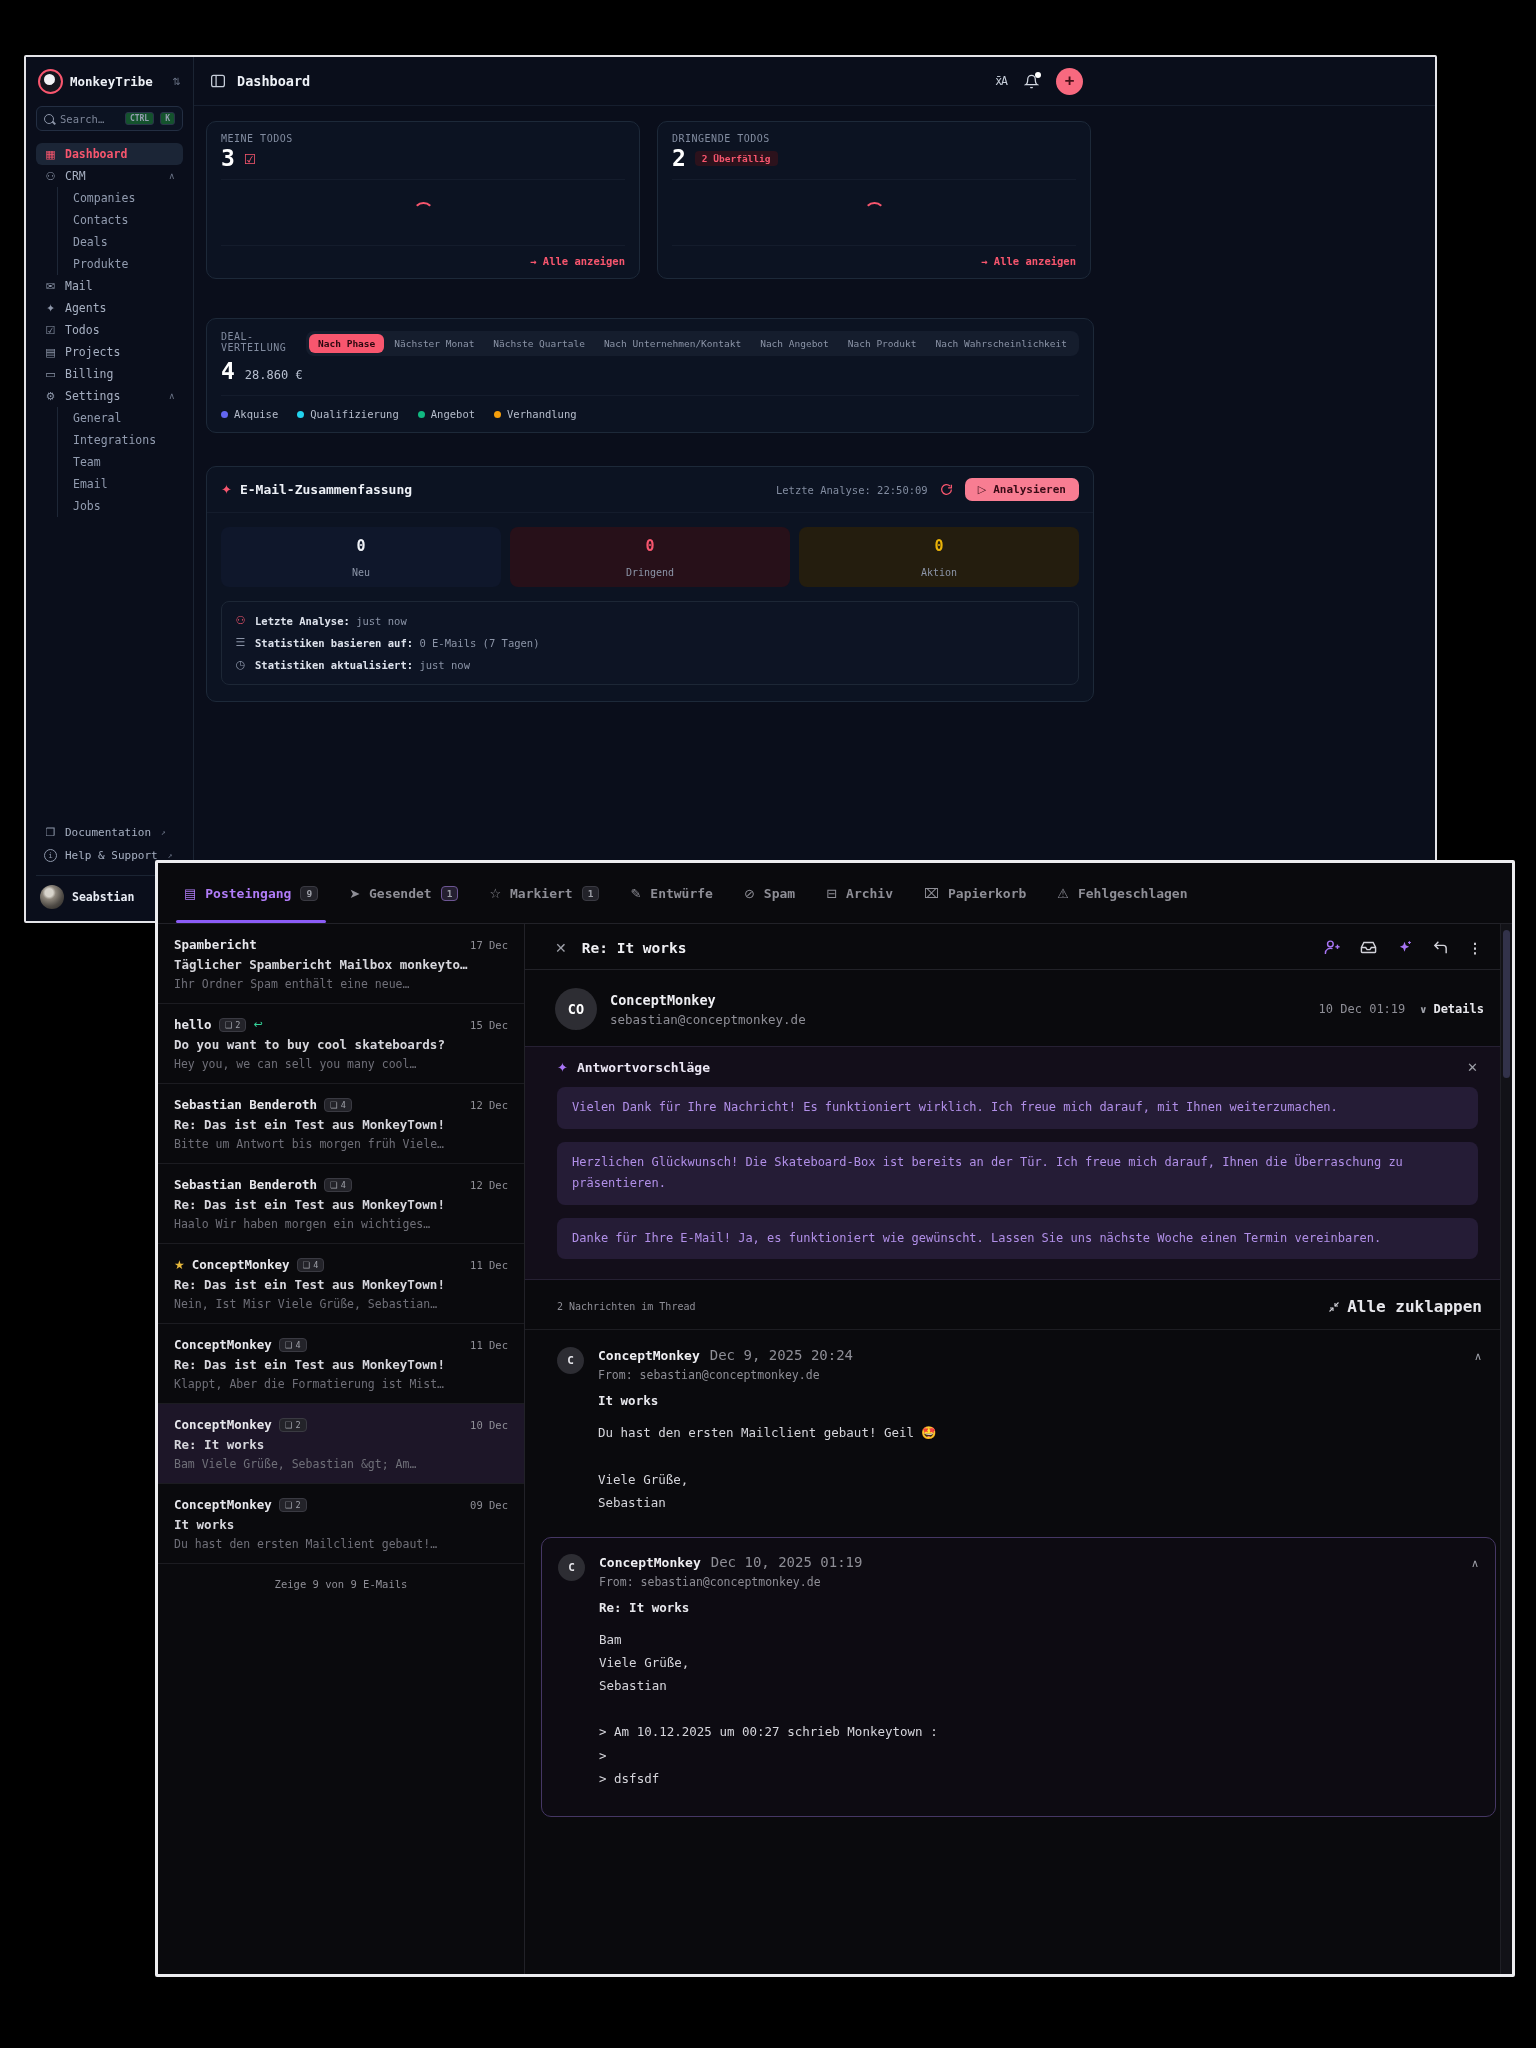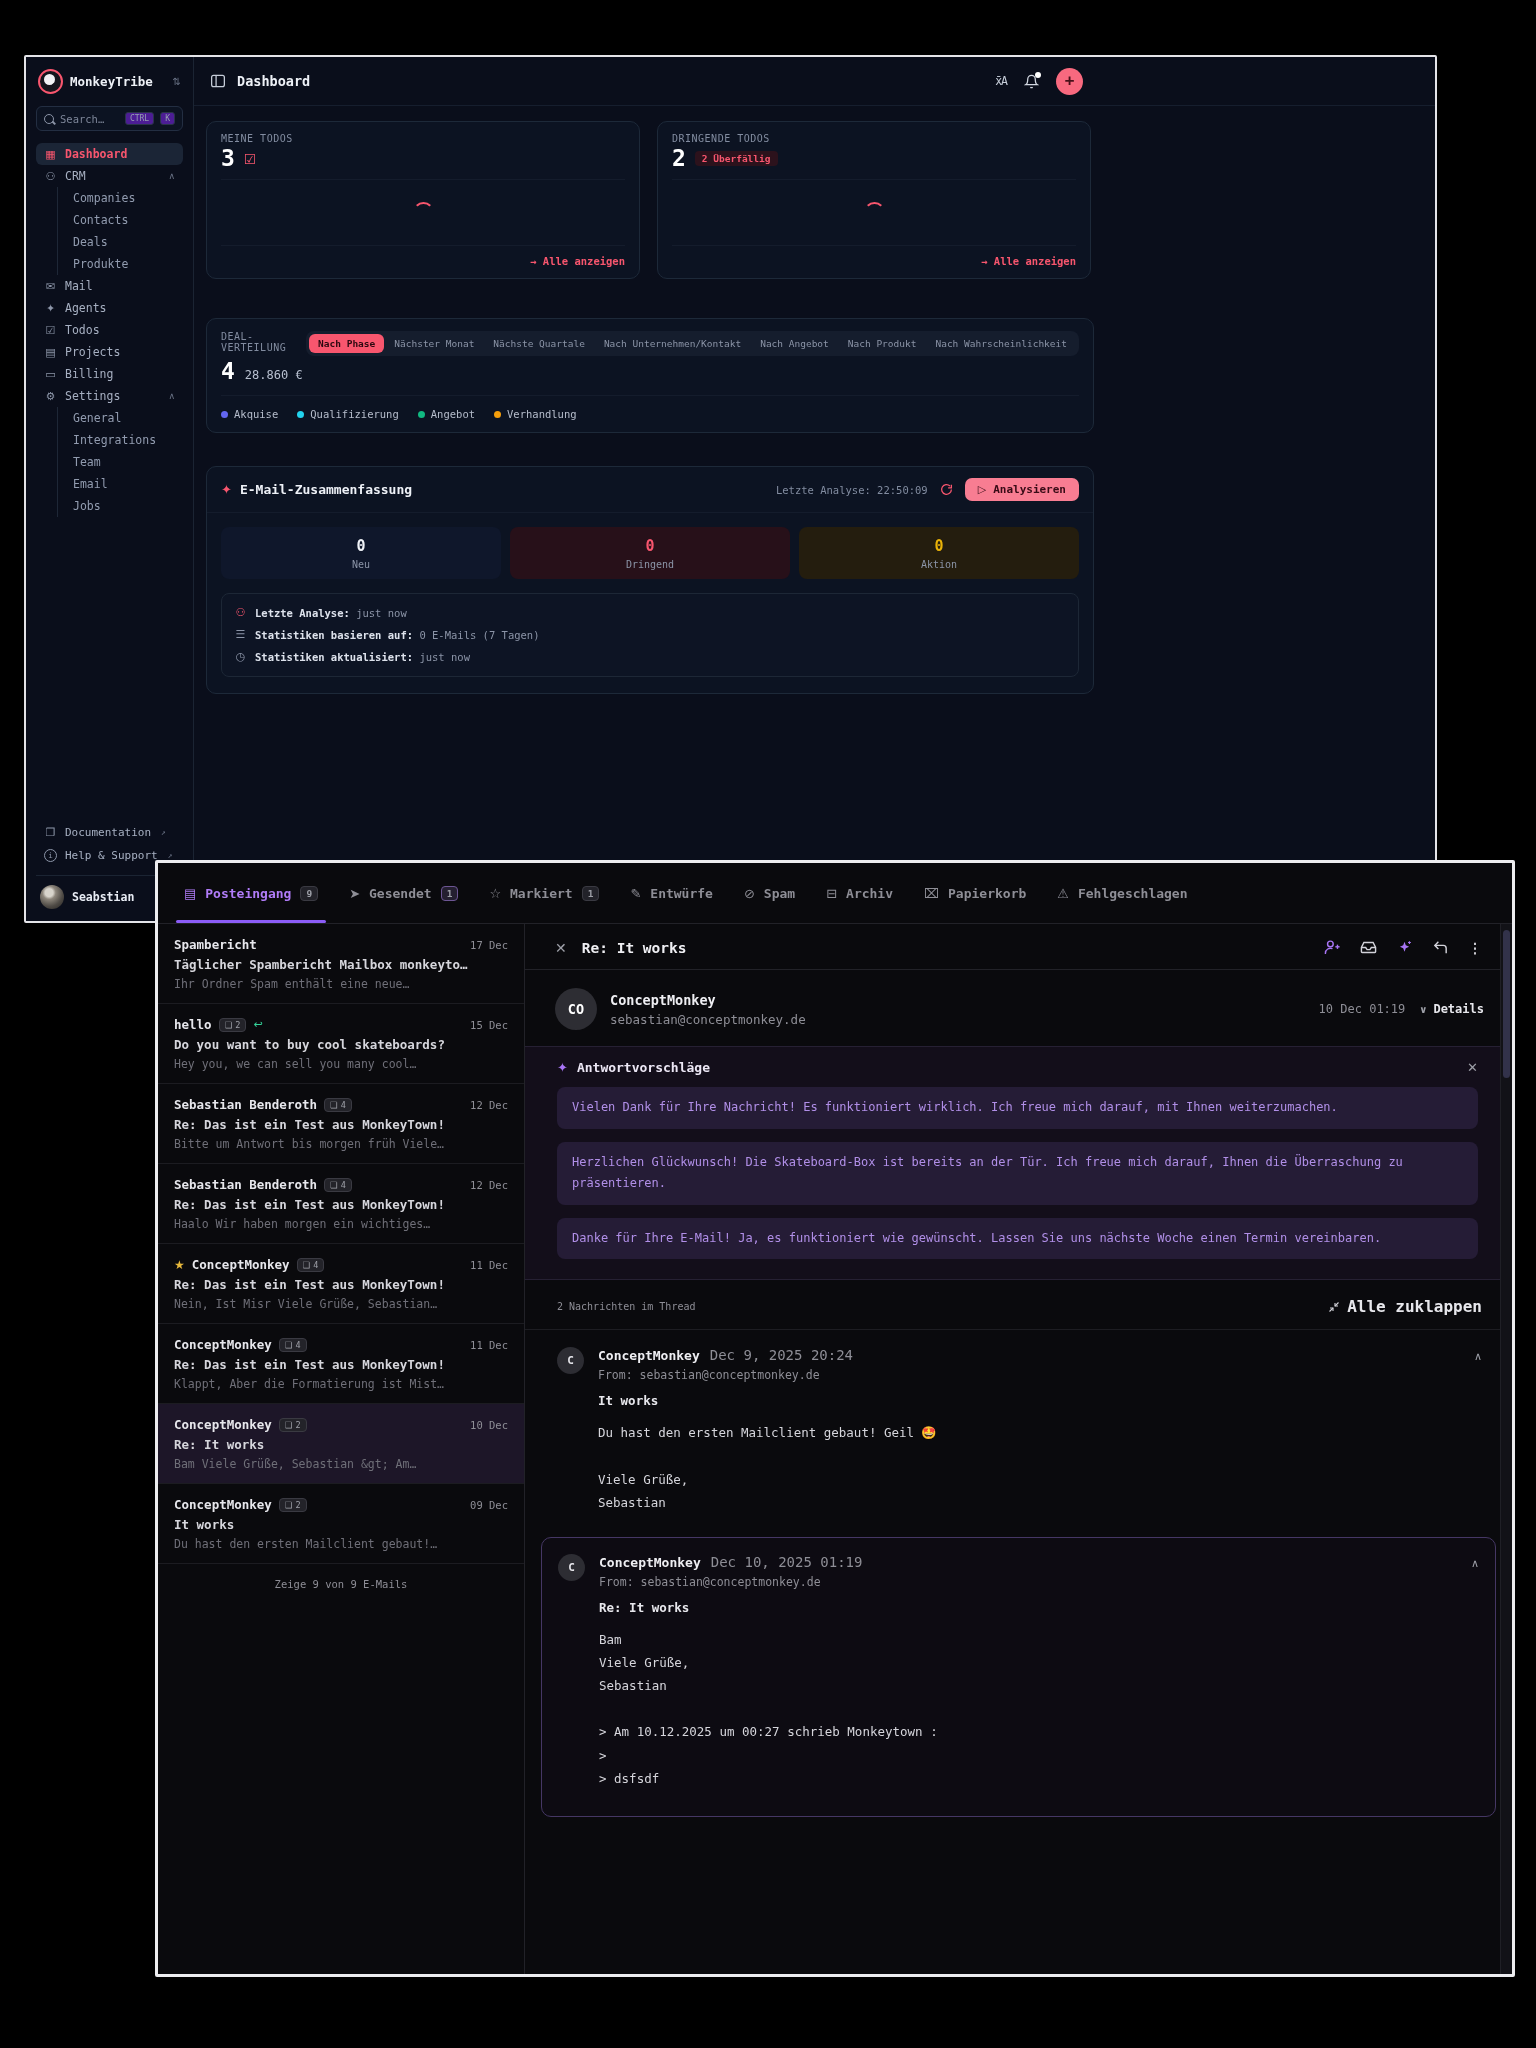--- a/index.html
+++ b/index.html
@@ -16,21 +16,21 @@
   .logo-badge{width:21px;height:21px;border-radius:50%;border:2px solid #f8566e;background:#15151c;position:relative;flex-shrink:0;}
   .logo-badge::after{content:"";position:absolute;left:4px;top:3px;width:11px;height:11px;background:#f2f2f4;border-radius:50%;}
   .logo-badge::before{content:"";position:absolute;right:3px;bottom:3px;width:6px;height:6px;background:#15151c;border-radius:50%;z-index:1;}
   .logo-name{font-weight:bold;font-size:12.5px;color:#eef1f7;}
   .updown{margin-left:auto;color:#6b7487;font-size:10px;}
   .search{display:flex;align-items:center;gap:6px;border:1px solid #232e42;background:#0c1322;border-radius:6px;
           padding:5px 7px;margin-bottom:12px;}
   .sico{width:8px;height:8px;border:1.5px solid #8b94a7;border-radius:50%;position:relative;flex-shrink:0;}
   .sico::after{content:"";position:absolute;width:4px;height:1.5px;background:#8b94a7;transform:rotate(45deg);right:-3px;bottom:-1px;}
   .search-text{font-size:10.5px;color:#7d8699;flex:1;}
-  .kbd{background:#4c1d95;border:1px solid #2a3449;border-radius:3px;font-size:8px;padding:1px 4px;color:#959eb1;font-weight:normal;text-align:center;}
+  .kbd{background:#14532d;border:1px solid #2a3449;border-radius:3px;font-size:8px;padding:1px 4px;color:#959eb1;font-weight:bold;text-align:center;}
   .nav{display:flex;flex-direction:column;font-size:11.5px;color:#a7b0c2;}
   .nav-item{display:flex;align-items:center;gap:8px;padding:0 8px;border-radius:6px;height:22px;box-sizing:border-box;}
   .nav-item .nico{width:13px;font-size:11px;color:#8d96a9;text-align:center;flex-shrink:0;}
   .nav-item.active{background:#1b2536;color:#f8566e;font-weight:bold;}
   .nav-item.active .nico{color:#f8566e;}
   .nav-item.child{margin-left:21px;border-left:1px solid #1e2737;padding-left:15px;border-radius:0;color:#929cb0;}
   .chev{margin-left:auto;font-size:9px;color:#6b7487;}
   .side-foot{margin-top:auto;display:flex;flex-direction:column;font-size:11px;color:#a7b0c2;}
   .side-foot .nav-item{height:23px;}
   .ext{font-size:8px;vertical-align:super;color:#6b7487;margin-left:2px;}
@@ -89,21 +89,21 @@
   .ec-head{display:flex;align-items:center;padding:11px 14px;border-bottom:1px solid #141c2c;gap:8px;}
   .spark-red{color:#f8566e;font-size:13px;}
   .ec-title{font-size:13px;font-weight:bold;color:#eef1f7;}
   .ec-right{margin-left:auto;display:flex;align-items:center;gap:12px;}
   .ec-meta{font-size:10.5px;color:#828ca0;}
   .btn-analyze{background:#f87d92;color:#380b16;font-weight:bold;font-size:11px;padding:5px 13px;border-radius:7px;
                display:flex;gap:7px;align-items:center;}
   .ec-stats{display:flex;gap:9px;padding:14px 14px 12px;}
   .stat{flex:1;border-radius:8px;padding:10px 0 9px;text-align:center;}
   .stat .v{font-size:15px;font-weight:bold;}
-  .stat .l{font-size:10px;margin-top:4px;color:#8b94a7;}
+  .stat .l{font-size:10px;margin-top:12px;color:#8b94a7;}
   .stat.neu{background:#0f172b;}  .stat.neu .v{color:#f0f3f8;}
   .stat.dringend{background:#271019;} .stat.dringend .v{color:#f8566e;}
   .stat.aktion{background:#241d0e;} .stat.aktion .v{color:#eab308;}
   .ec-info{margin:2px 14px 16px;border:1px solid #1d2736;background:#0d1424;border-radius:8px;padding:8px 12px;}
   .info-row{display:flex;align-items:center;gap:8px;font-size:10.5px;color:#8b94a7;line-height:2;}
   .info-row .iico{width:13px;text-align:center;font-size:11px;color:#8b94a7;}
   .info-row .iico.red{color:#f8566e;}
   .info-row b{color:#dde2ec;}
 
   

